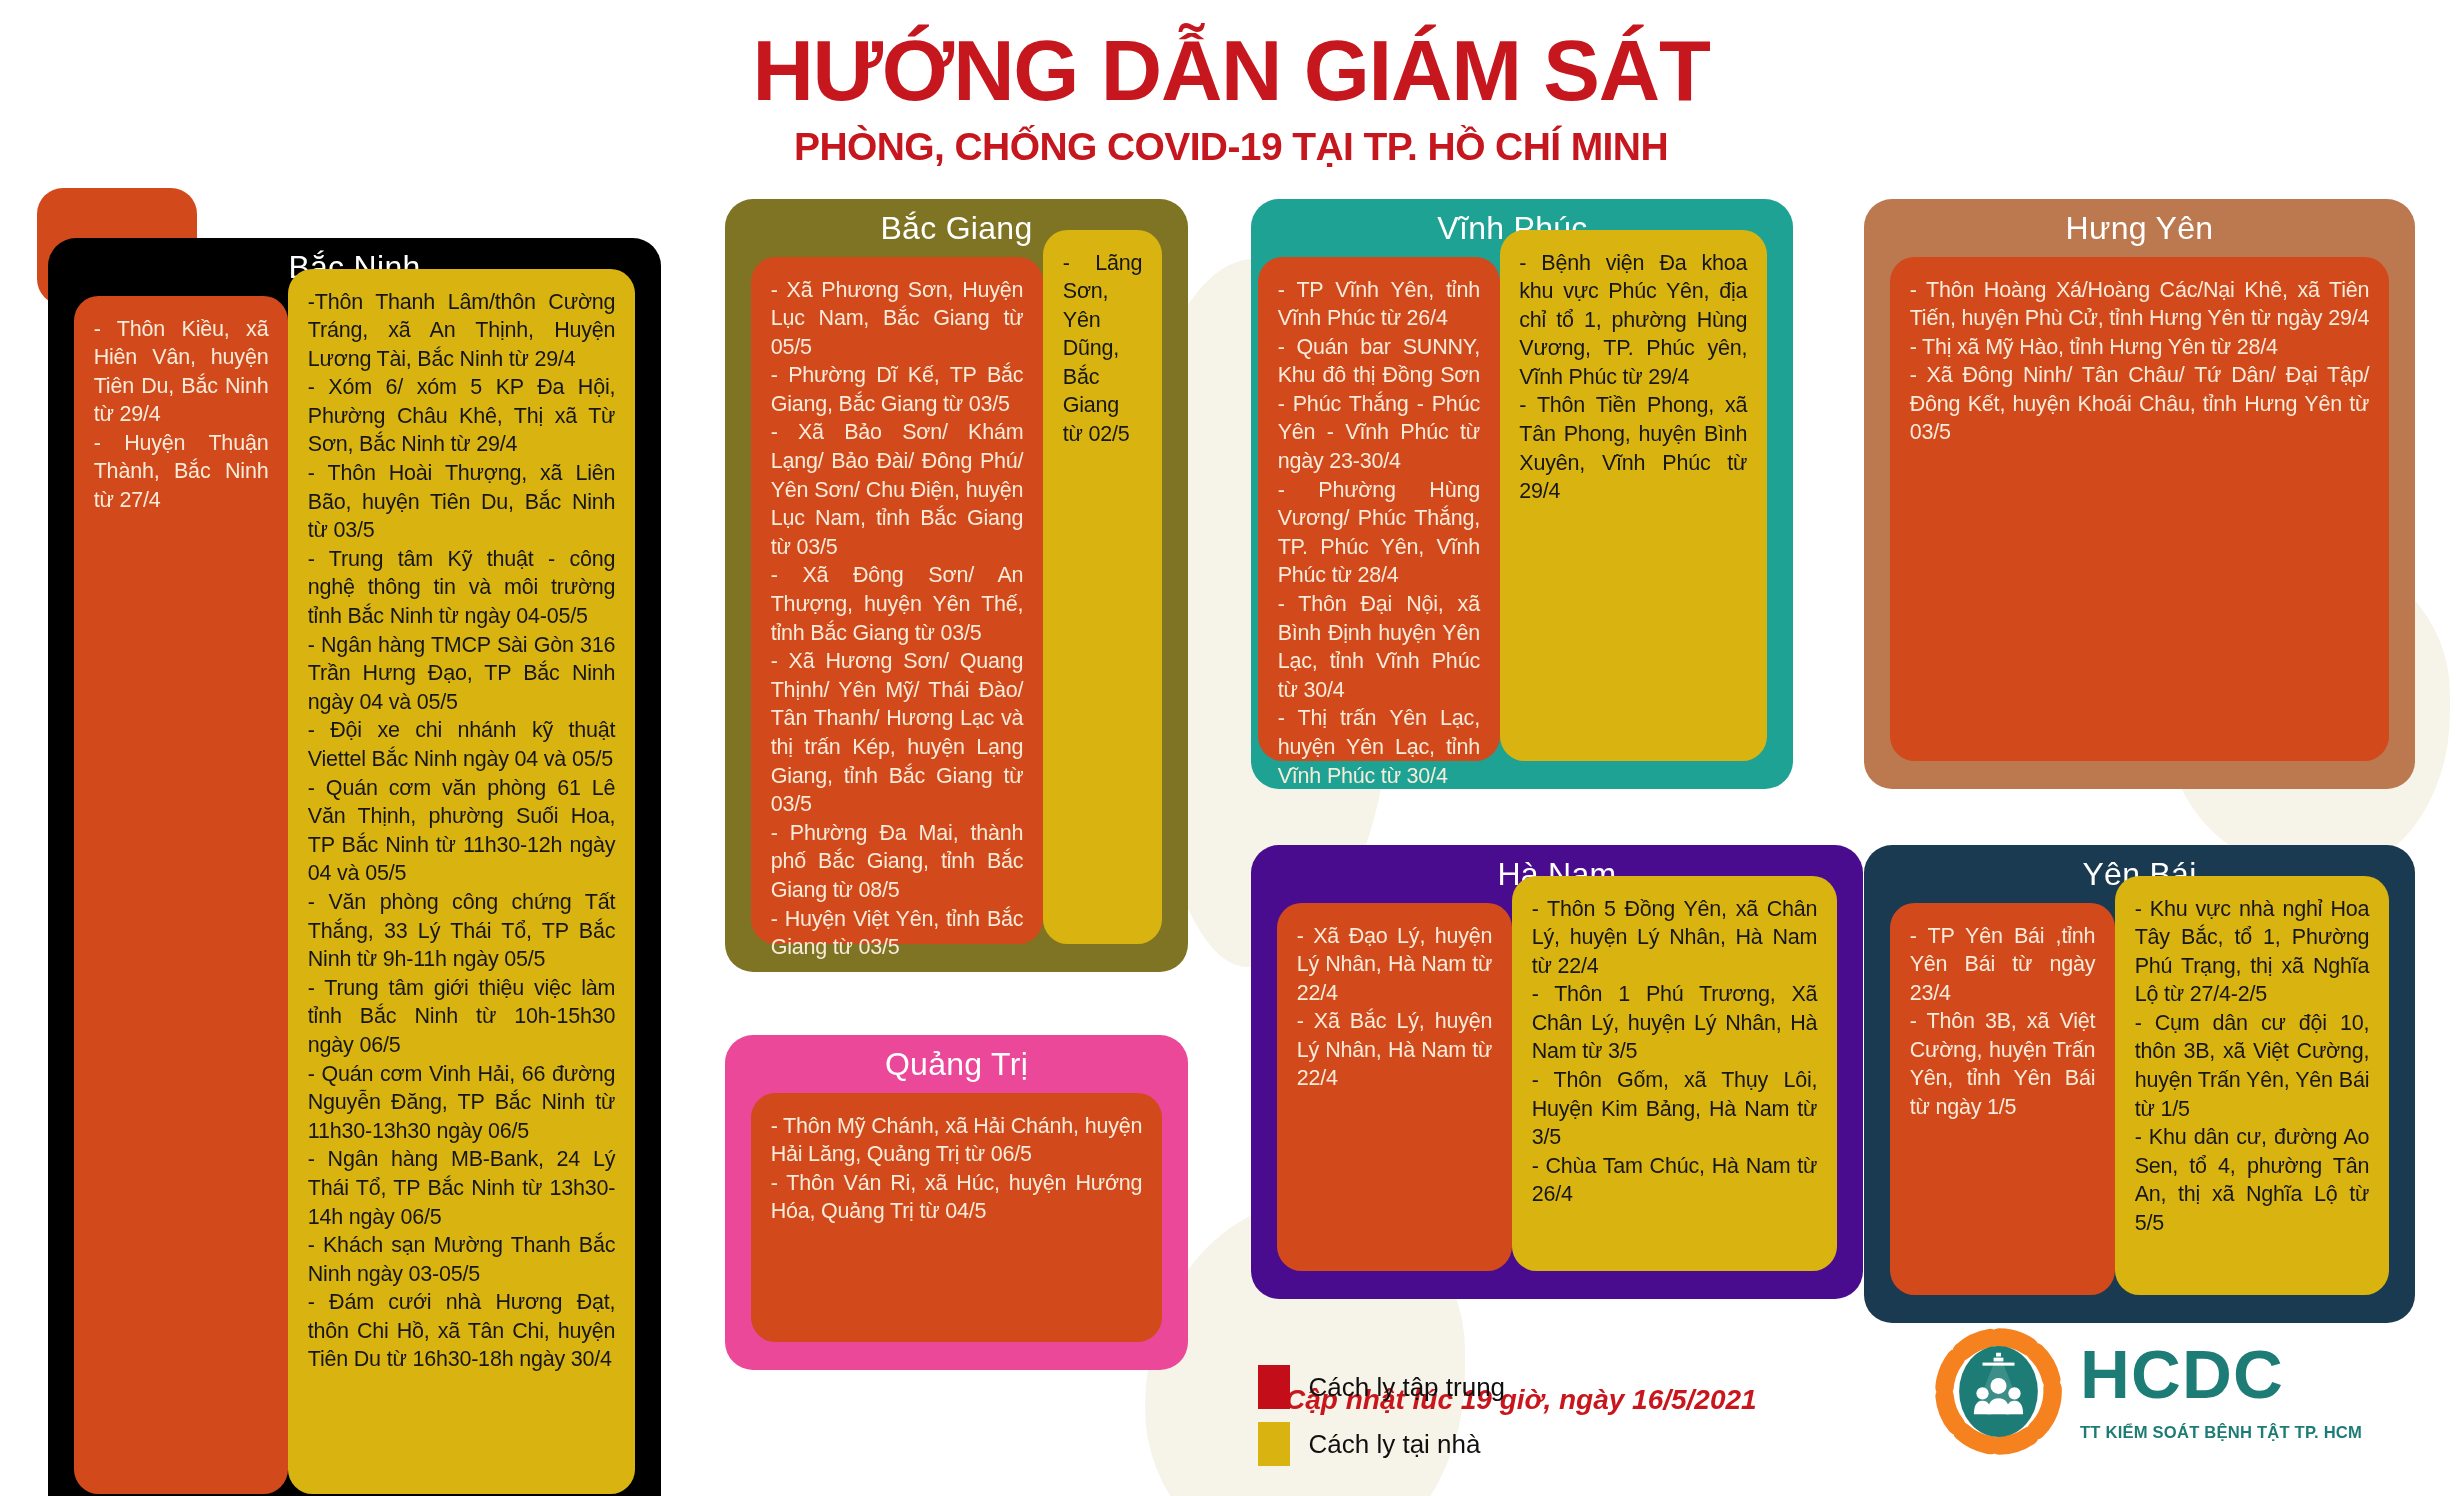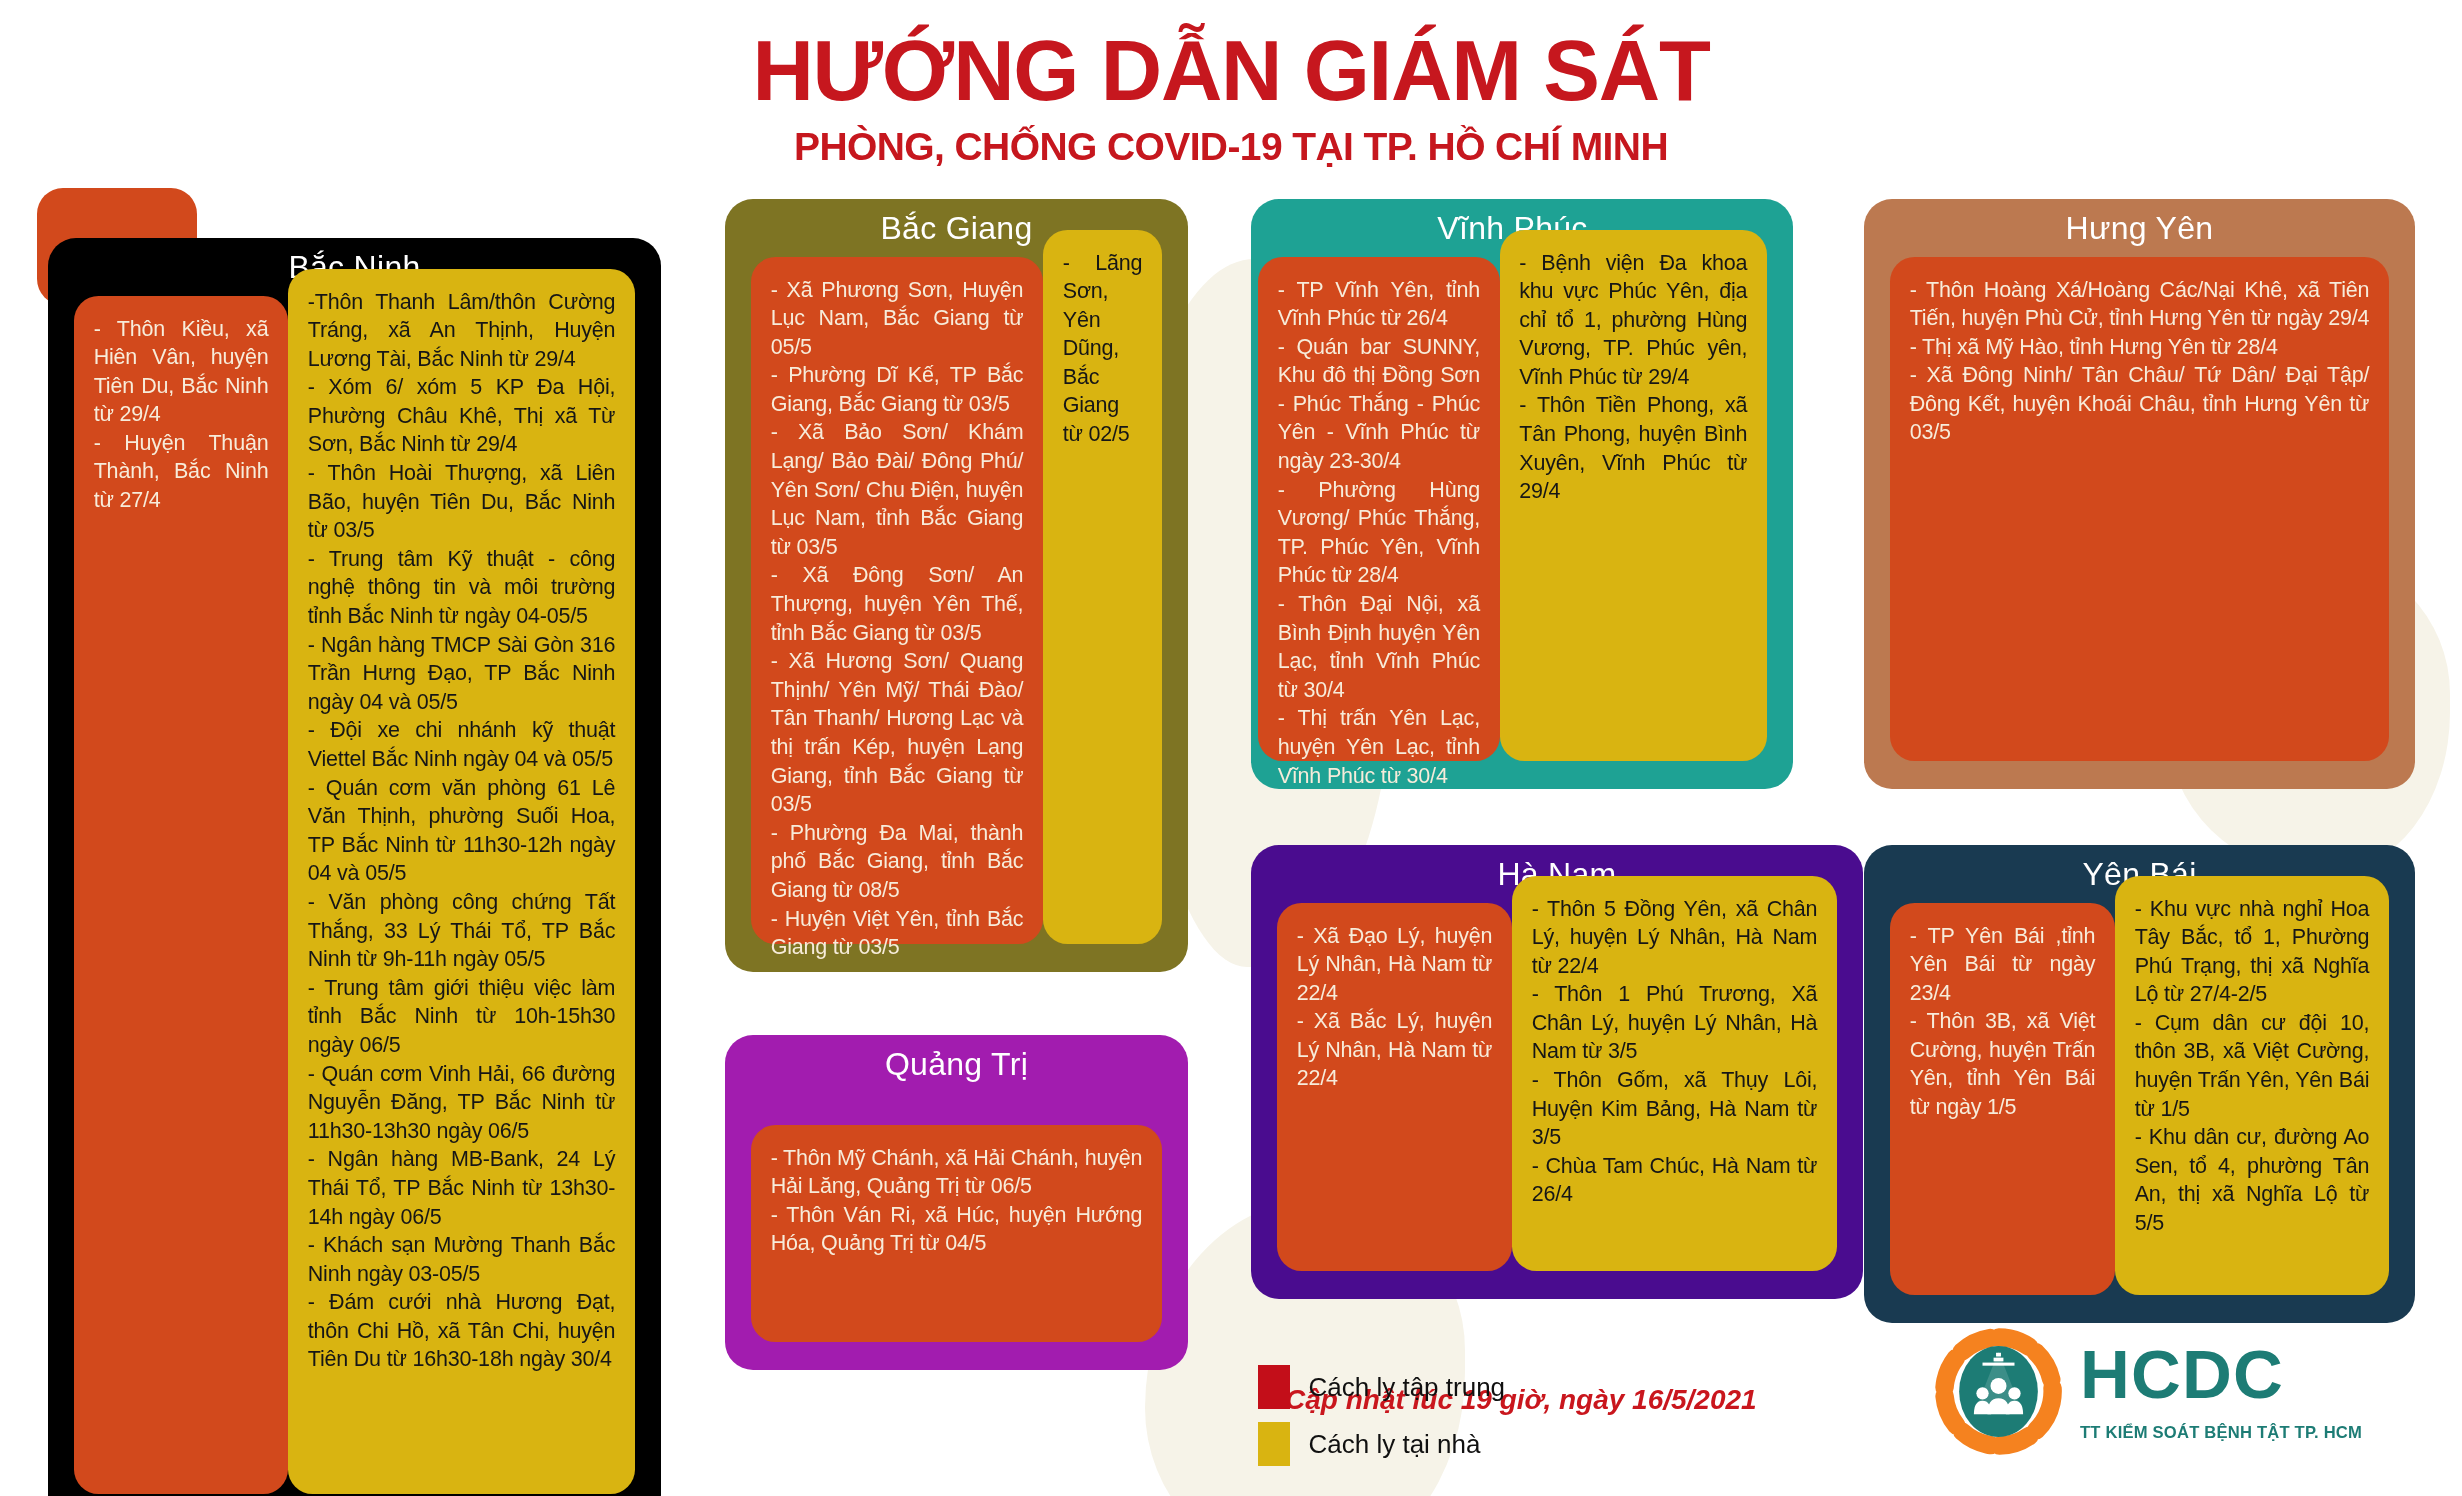--- a/index.html
+++ b/index.html
@@ -145,21 +145,21 @@
     <h2 class="panel-title">Hưng Yên</h2>
     <div class="panel-body">
         <div class="card red" style="background-color: rgb(210, 73, 28); color: rgb(247, 236, 218);">
           <p>- Thôn Hoàng Xá/Hoàng Các/Nại Khê, xã Tiên Tiến, huyện Phù Cử, tỉnh Hưng Yên từ ngày 29/4</p>
           <p>- Thị xã Mỹ Hào, tỉnh Hưng Yên từ 28/4</p>
           <p>- Xã Đông Ninh/ Tân Châu/ Tứ Dân/ Đại Tập/ Đông Kết, huyện Khoái Châu, tỉnh Hưng Yên từ 03/5</p>
         </div>
       </div>
   </section>
 
-  <section class="panel p-quang-tri" style="background-color: #a21caf; gap: 32px;">
+  <section class="panel p-quang-tri" style="background-color: #ec4899;">
     <h2 class="panel-title">Quảng Trị</h2>
     <div class="panel-body">
         <div class="card red" style="background-color: rgb(210, 73, 28); color: rgb(247, 236, 218);">
           <p>- Thôn Mỹ Chánh, xã Hải Chánh, huyện Hải Lăng, Quảng Trị từ 06/5</p>
           <p>- Thôn Ván Ri, xã Húc, huyện Hướng Hóa, Quảng Trị từ 04/5</p>
         </div>
       </div>
   </section>
 
   <section class="panel p-ha-nam" style="background-color: rgb(74, 12, 143);">

